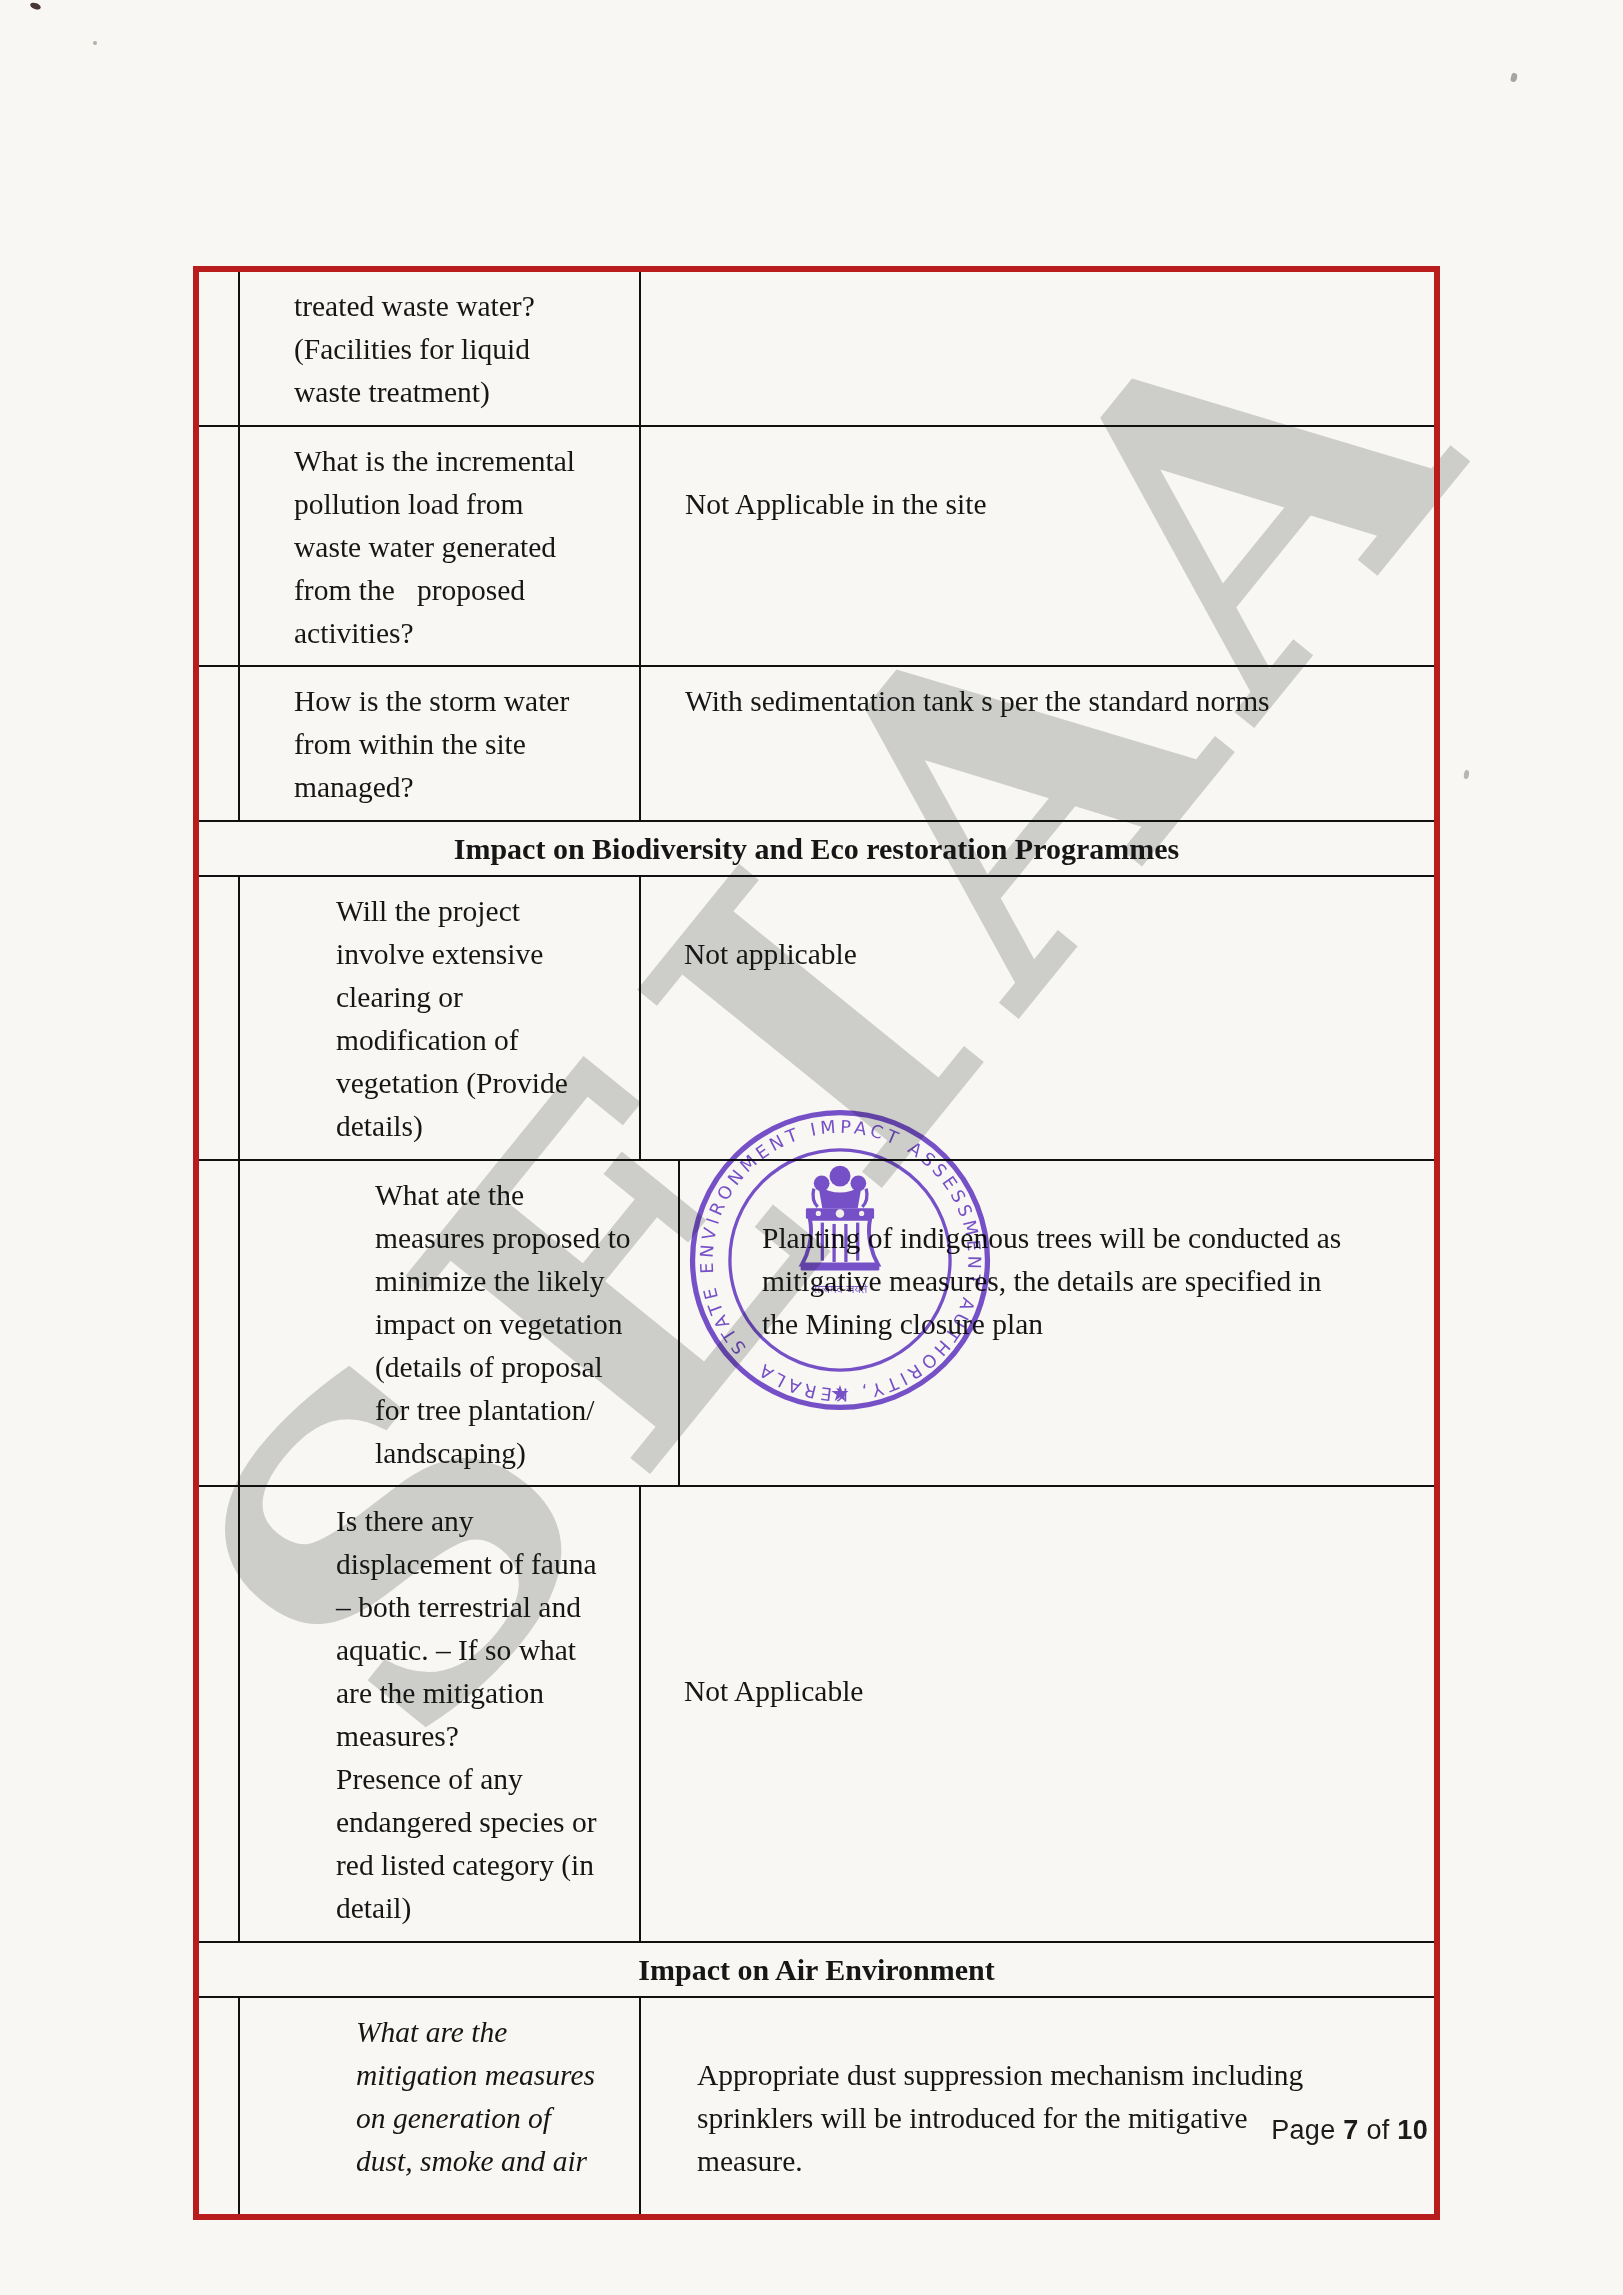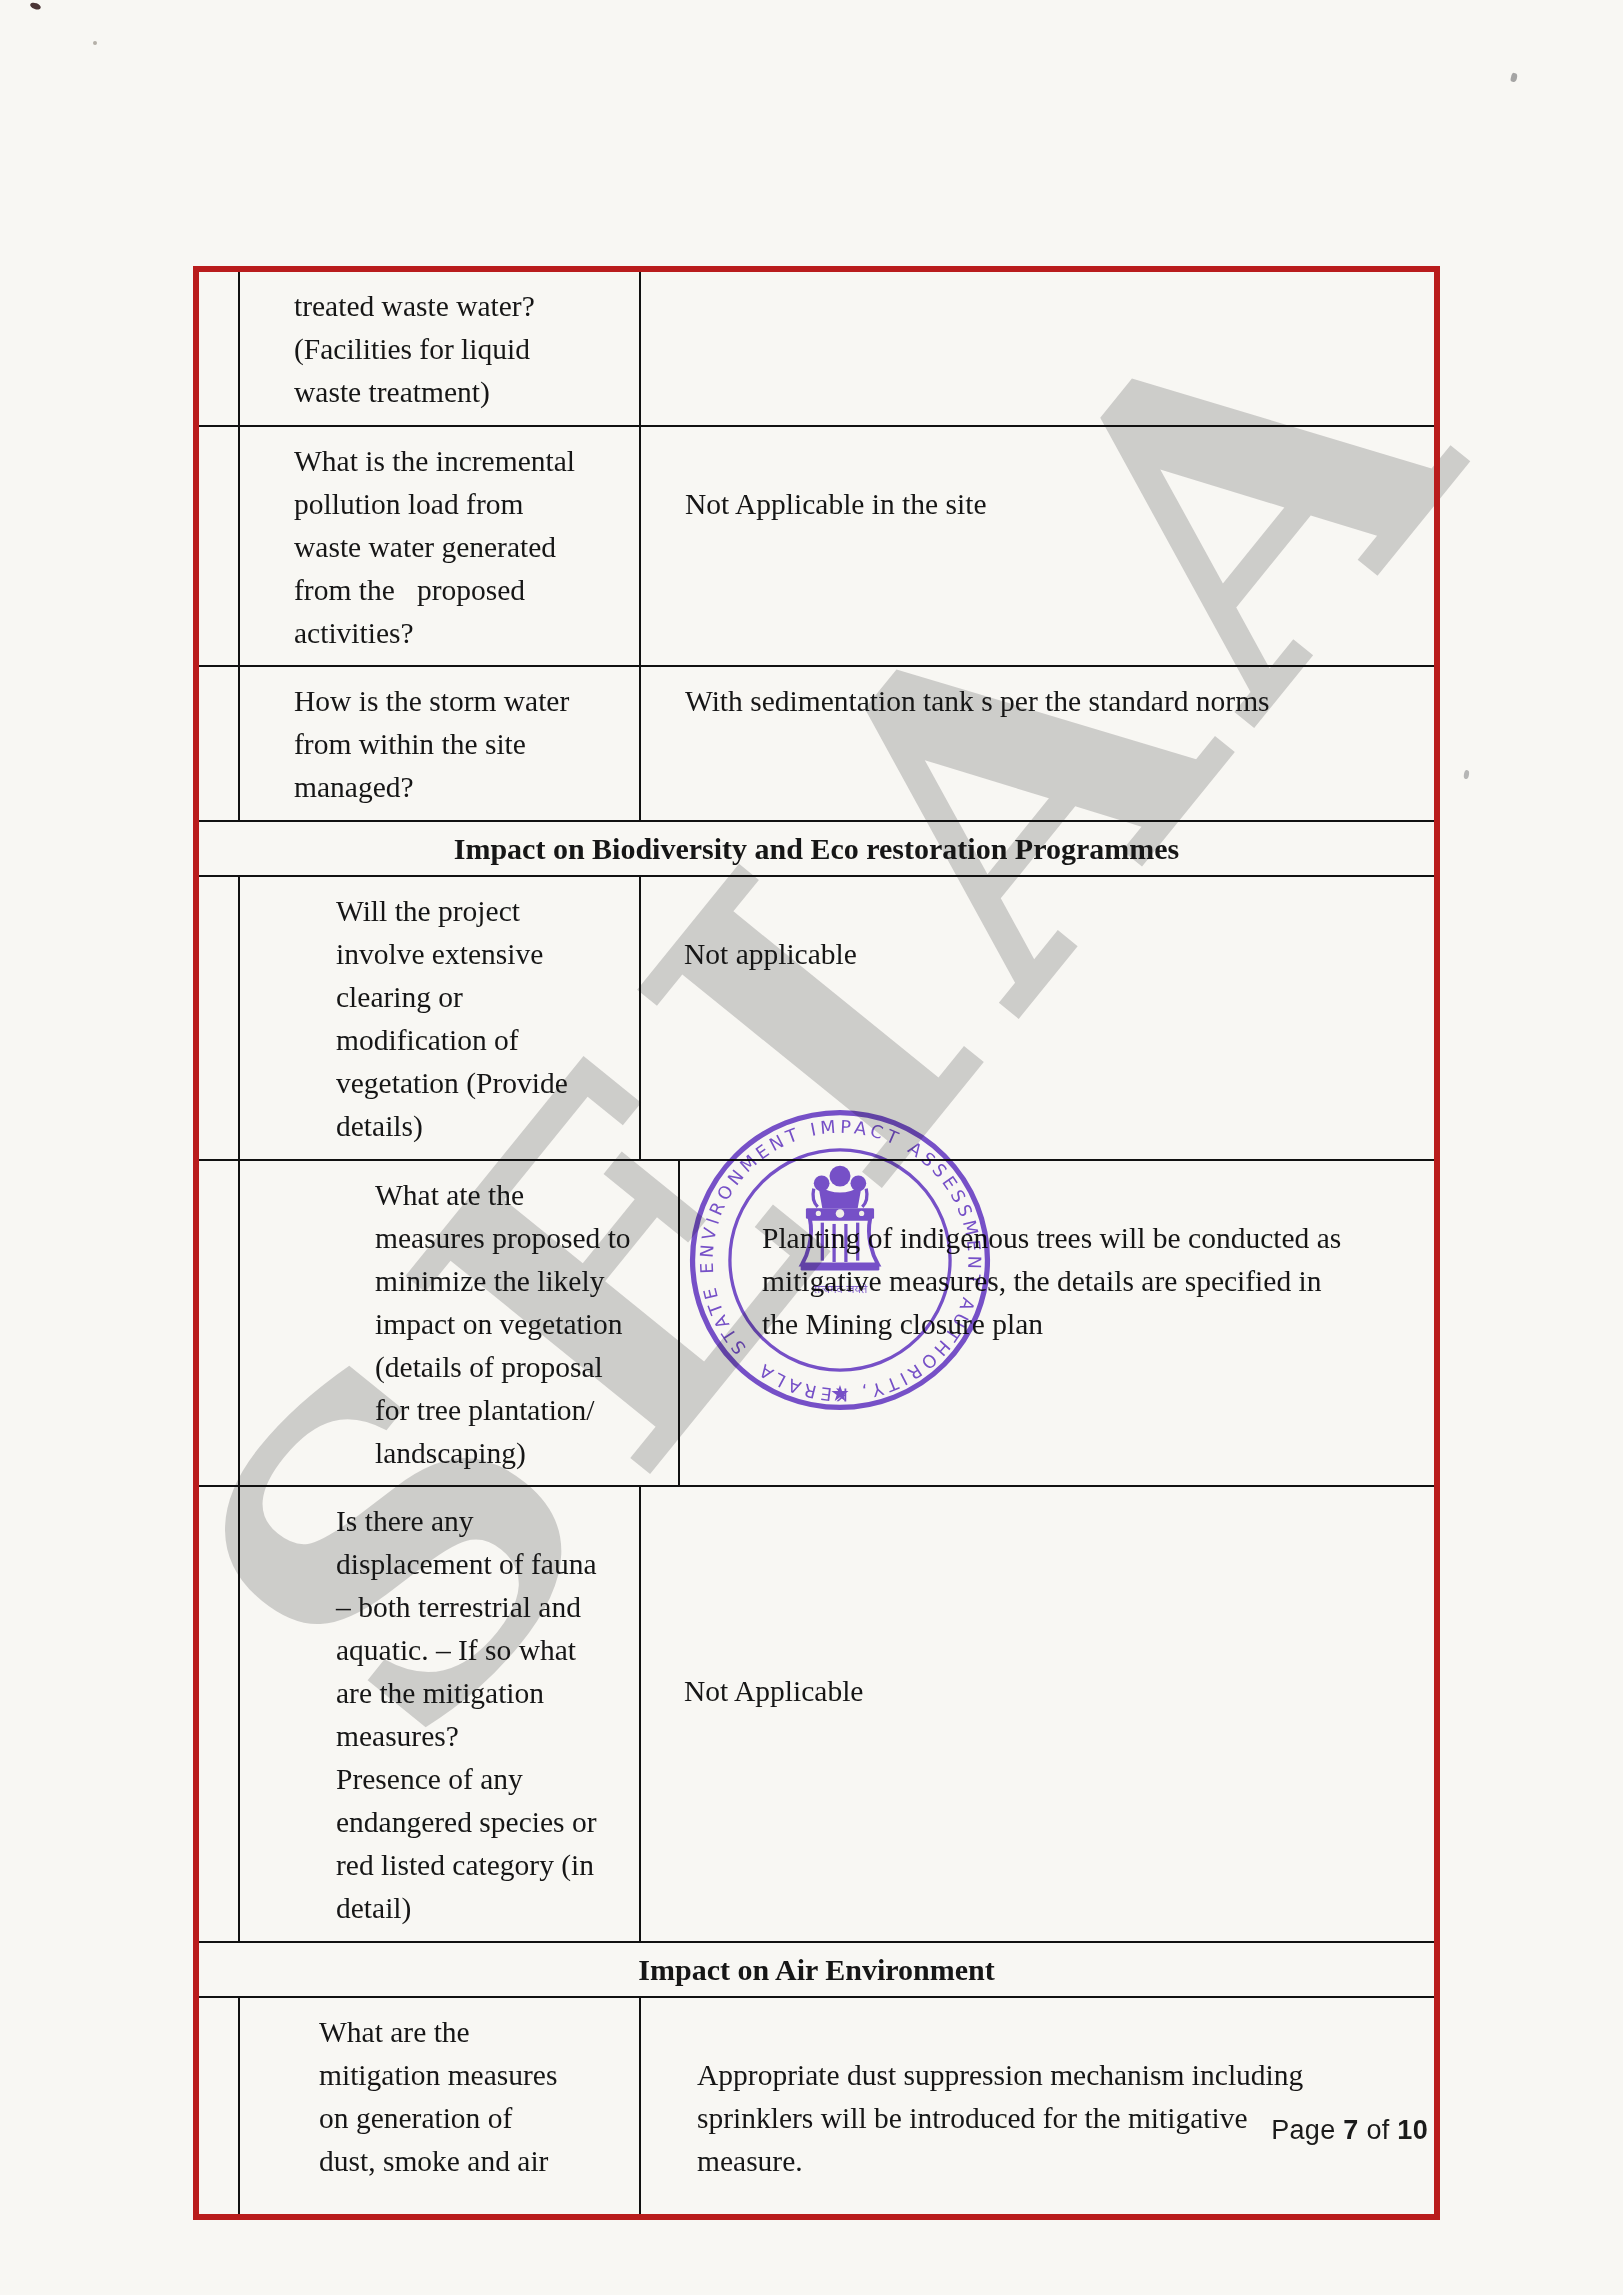--- a/index.html
+++ b/index.html
@@ -33,21 +33,21 @@
     padding:13px 7.9px 10.5px 54px;
     white-space:pre-line;
   }
   .acell{
     font-size:29.5px;line-height:43px;
     padding:13px 13px 10.5px 26px;
     white-space:pre-line;
     margin-left:18px;
   }
   .indent-bio .qcell{padding-left:96px;}
-  .indent-air .qcell{padding-left:79px;}
+  .indent-air .qcell{padding-left:116px;font-style:italic;}
   .indent-bio .acell{padding-left:25px;}
   .indent-air .acell{padding-left:38px;}
   .a-off1{padding-top:56px !important;}
   .a-off4{padding-top:183px !important;}
   .r0{min-height:131px;}
   .r1{min-height:226px;}
   .r2{min-height:124px;}
   .r4{min-height:261px;}
   .r5{min-height:302px;gap:39px;}
   .r6{min-height:424px;}

